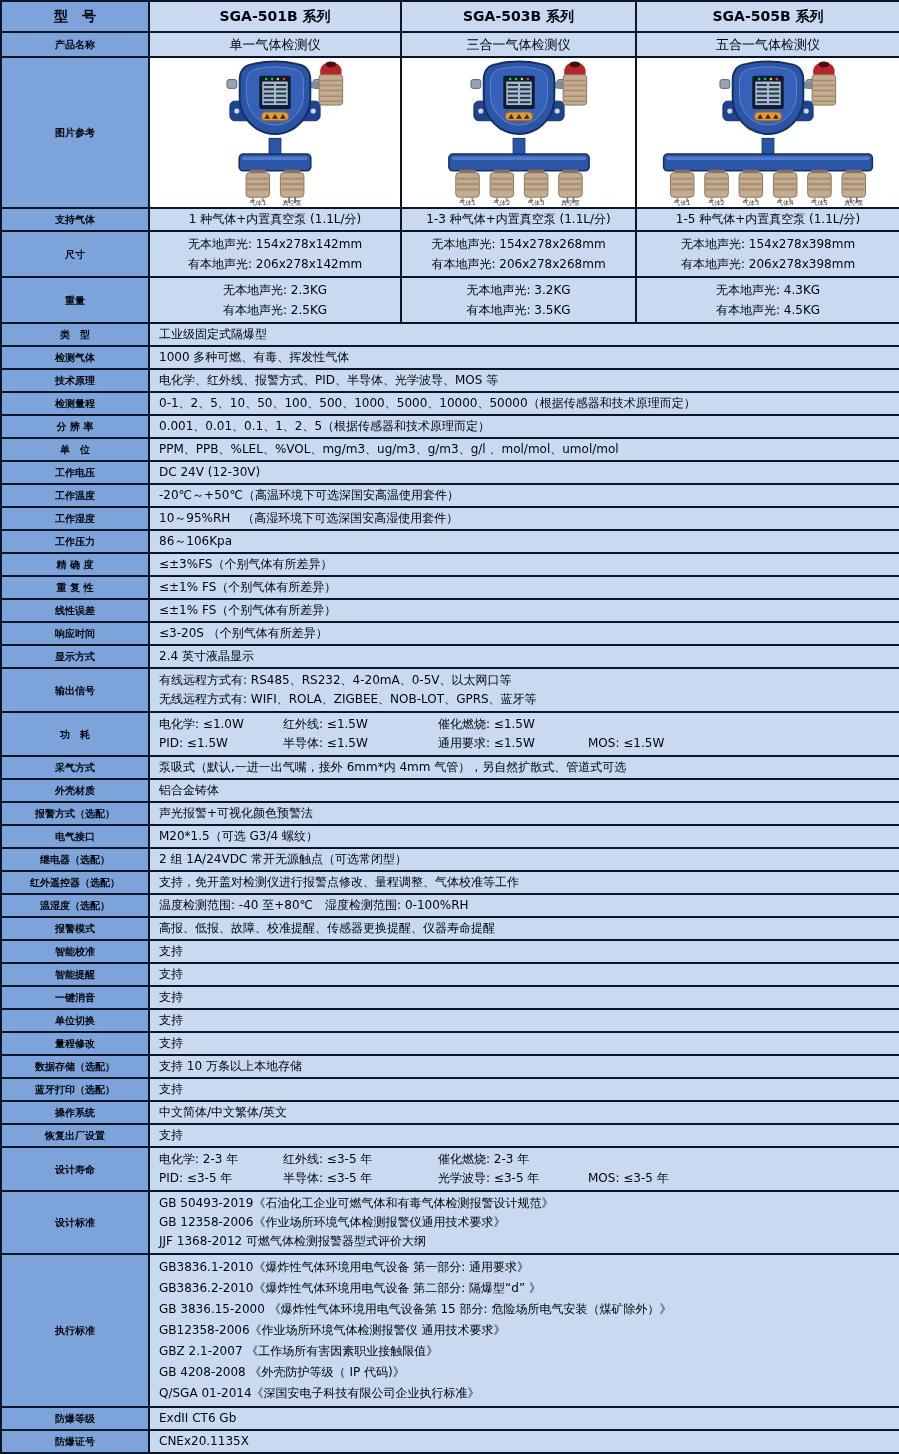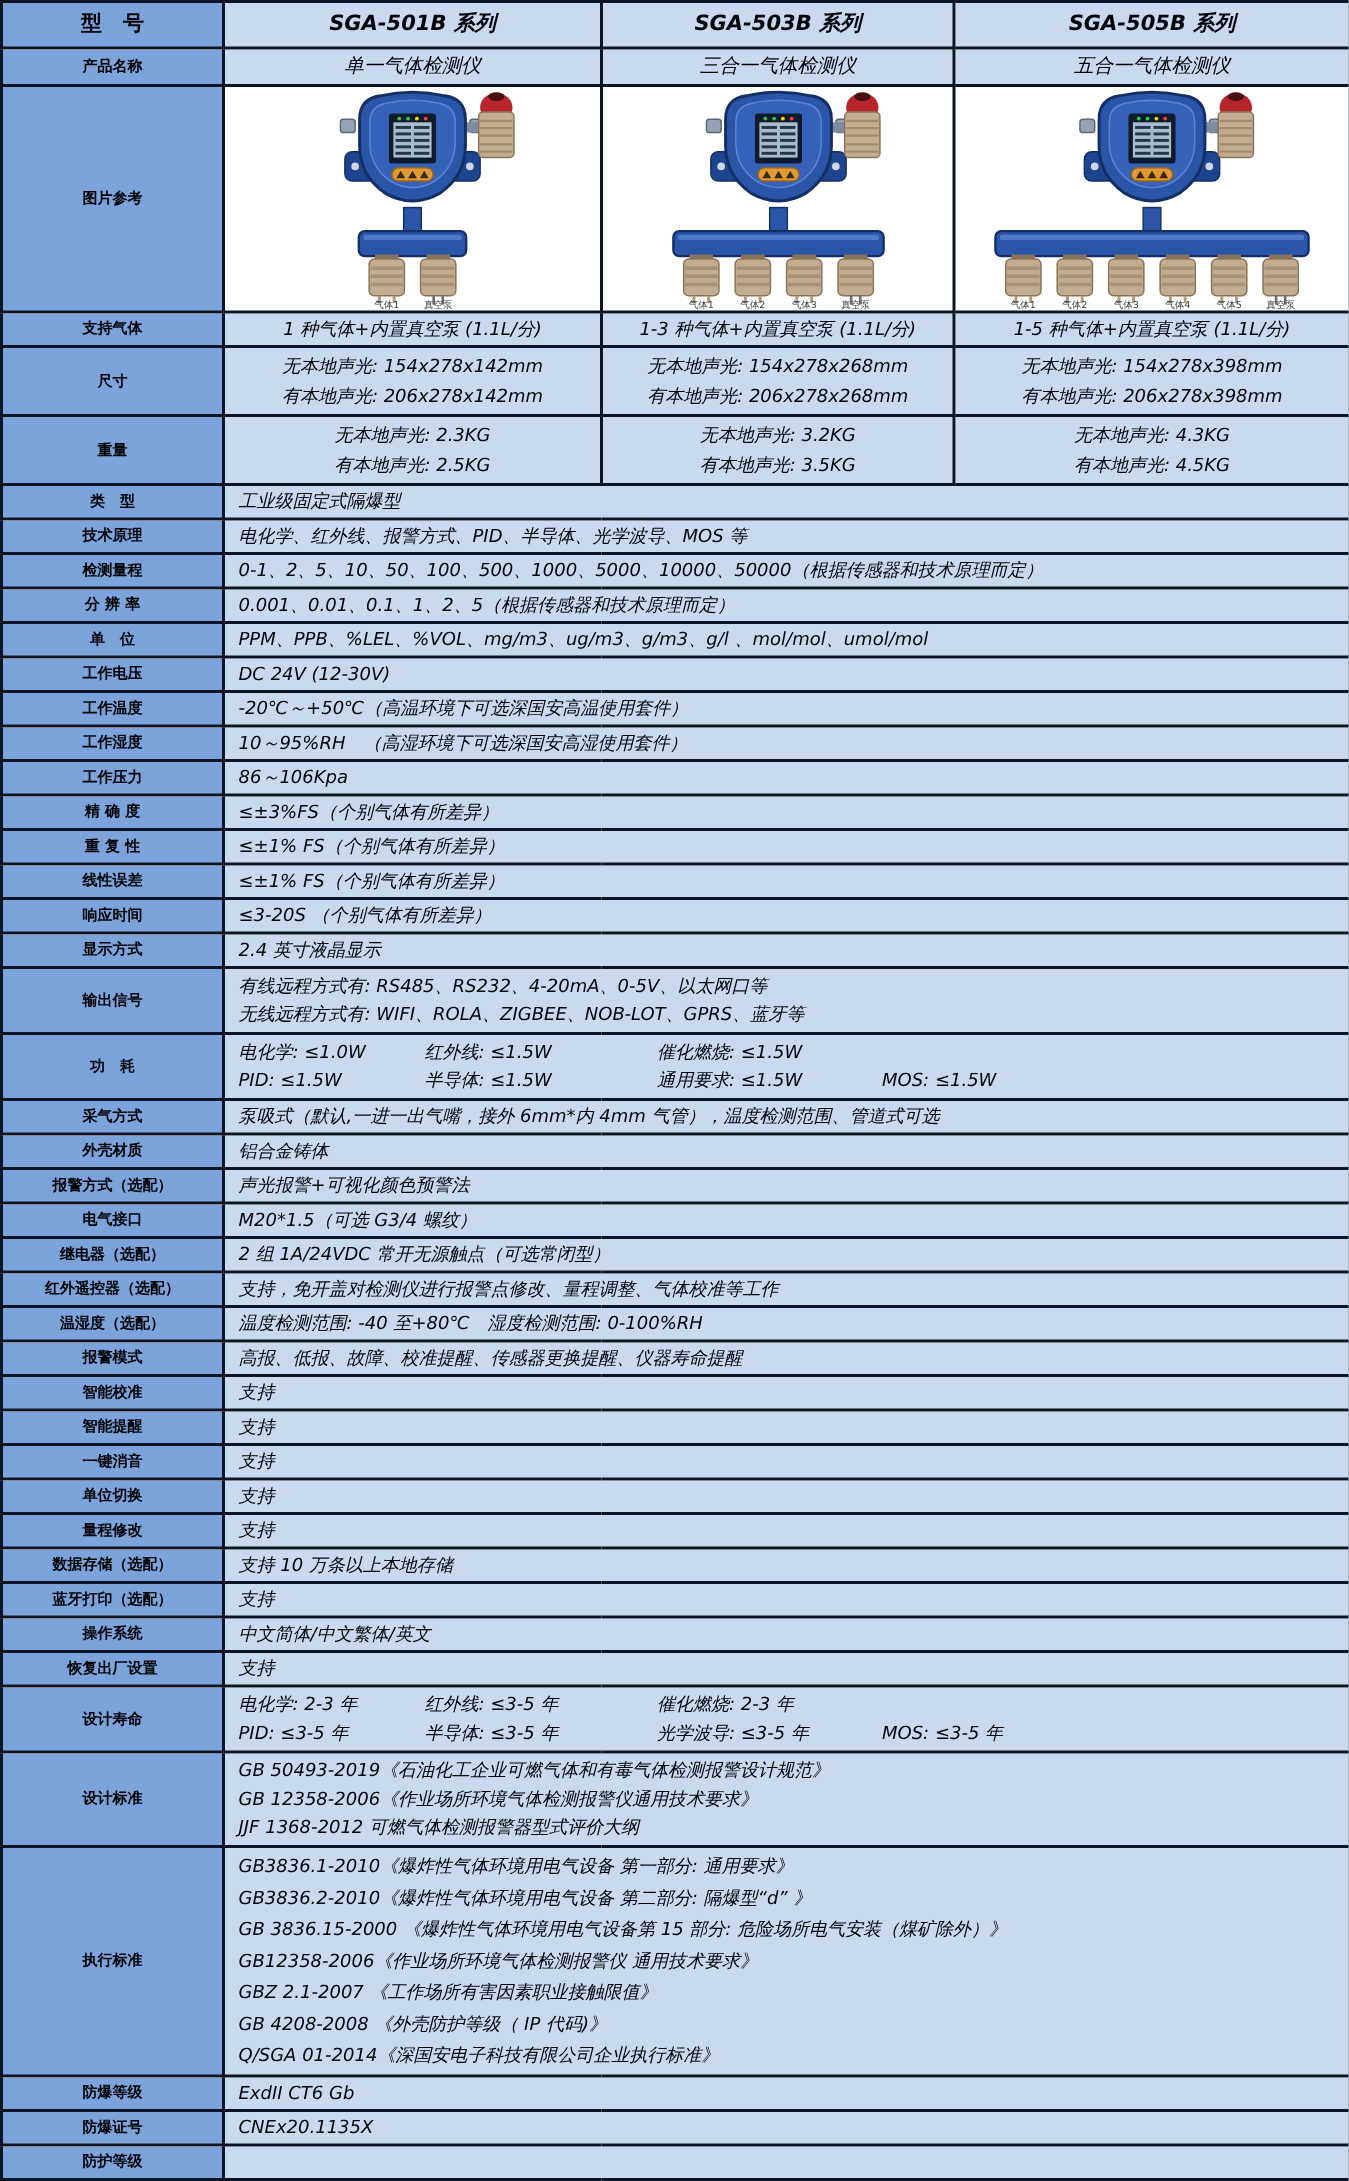--- a/index.html
+++ b/index.html
@@ -31,21 +31,20 @@
     text-align:center;
     padding:2px 2px;
     line-height:17px;
   }
   td.val{
     background:var(--cell-bg);
     font-size:12px;
     padding:2px 9px;
     line-height:17px;
     text-align:left;
-    font-style:italic;
   }
   td.val.c{text-align:center;padding:2px 4px;}
   tr.r-model th.lbl{font-size:14px;padding:6px 2px;}
   tr.r-model td.val{font-weight:bold;font-size:14px;padding:6px 4px;}
   tr.r-product td.val{font-size:13px;padding:3px 4px;}
   td.imgcell{
     background:var(--image-bg);
     height:149px;
     padding:0;
     text-align:center;
@@ -393,20 +392,26 @@
       </tr>
     </tbody>
     <tbody id="spec-rows">
         <tr>
           <th class="lbl">类　型</th>
           <td class="val" colspan="3">
             <div class="ln">工业级固定式隔爆型</div>
           </td>
         </tr>
         <tr>
+          <th class="lbl">检测气体</th>
+          <td class="val" colspan="3">
+            <div class="ln">1000 多种可燃、有毒、挥发性气体</div>
+          </td>
+        </tr>
+        <tr>
           <th class="lbl">技术原理</th>
           <td class="val" colspan="3">
             <div class="ln">电化学、红外线、报警方式、PID、半导体、光学波导、MOS 等</div>
           </td>
         </tr>
         <tr>
           <th class="lbl">检测量程</th>
           <td class="val" colspan="3">
             <div class="ln">0-1、2、5、10、50、100、500、1000、5000、10000、50000（根据传感器和技术原理而定）</div>
           </td>
@@ -487,21 +492,21 @@
         <tr>
           <th class="lbl">功　耗</th>
           <td class="val ml" colspan="3">
             <div class="tabline"><span class="tab tab0">电化学: ≤1.0W</span><span class="tab tab1">红外线: ≤1.5W</span><span class="tab tab2">催化燃烧: ≤1.5W</span></div>
             <div class="tabline"><span class="tab tab0">PID: ≤1.5W</span><span class="tab tab1">半导体: ≤1.5W</span><span class="tab tab2">通用要求: ≤1.5W</span><span class="tab tab3">MOS: ≤1.5W</span></div>
           </td>
         </tr>
         <tr>
           <th class="lbl">采气方式</th>
           <td class="val" colspan="3">
-            <div class="ln">泵吸式（默认,一进一出气嘴，接外 6mm*内 4mm 气管），温度检测范围、管道式可选</div>
+            <div class="ln">泵吸式（默认,一进一出气嘴，接外 6mm*内 4mm 气管），另自然扩散式、管道式可选</div>
           </td>
         </tr>
         <tr>
           <th class="lbl">外壳材质</th>
           <td class="val" colspan="3">
             <div class="ln">铝合金铸体</div>
           </td>
         </tr>
         <tr>
           <th class="lbl">报警方式（选配）</th>

